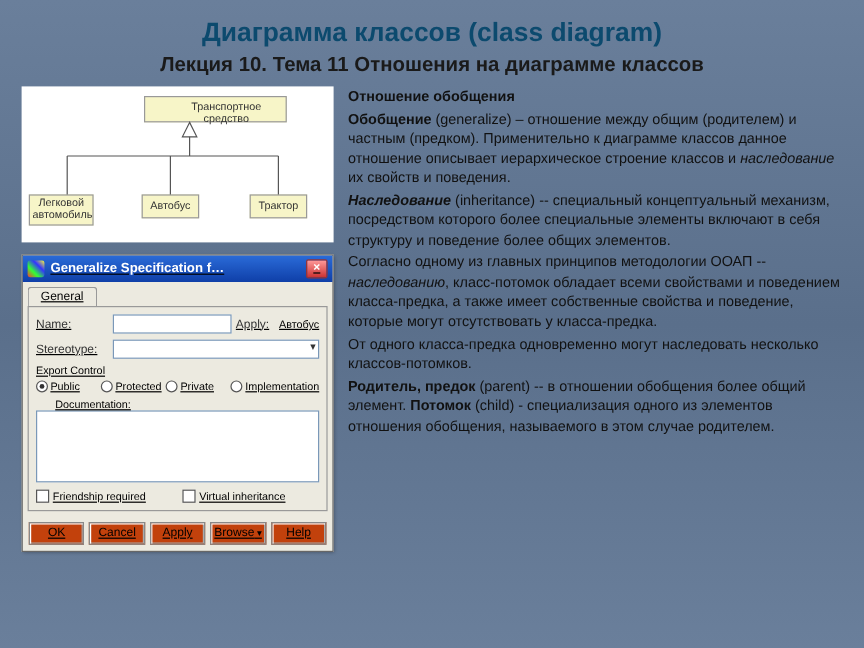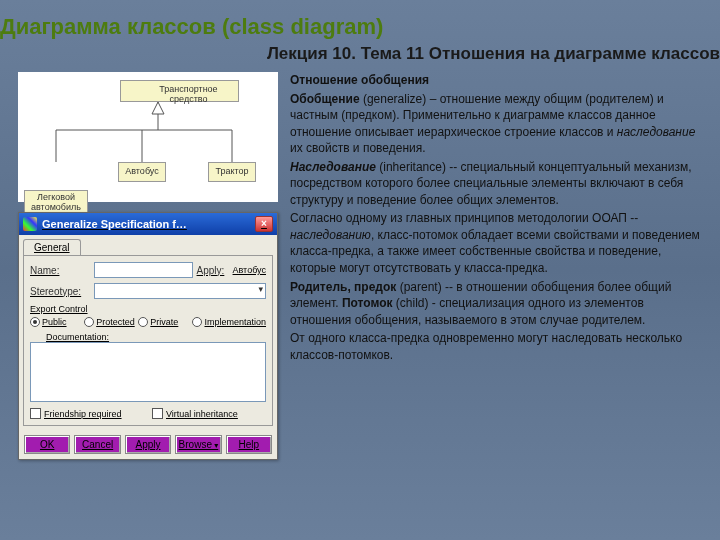--- a/index.html
+++ b/index.html
@@ -4,28 +4,28 @@
 <style>
   * { box-sizing: border-box; margin: 0; padding: 0; }
   body {
     width: 720px; height: 540px;
     background: linear-gradient(to bottom, #6a7f9b 0%, #5a6f8b 50%, #6a7f9b 100%);
     font-family: Arial, sans-serif;
     overflow: hidden;
     position: relative;
   }
   .title {
-    text-align: left;
+    text-align: center;
     font-size: 22px;
     font-weight: bold;
-    color: #4d7c0f;
+    color: #0c4a6e;
     padding-top: 14px;
   }
   .subtitle {
-    text-align: right;
+    text-align: center;
     font-size: 17px;
     font-weight: bold;
     color: #1a1a1a;
     padding-top: 4px;
     padding-bottom: 8px;
   }
   .content { display: flex; padding: 0 18px; gap: 12px; }
   .leftcol { width: 260px; flex: 0 0 260px; }
   .rightcol { flex: 1; color: #111; font-size: 12px; line-height: 1.38; }
   .rightcol p { margin-bottom: 2px; }
@@ -42,21 +42,21 @@
     position: absolute;
     background: #f7f5c8;
     border: 1px solid #999;
     font-size: 9px;
     text-align: center;
     padding: 4px 2px;
     line-height: 1.1;
     color: #333;
   }
   .uml-parent { left: 102px; top: 8px; width: 119px; height: 22px; padding-left: 20px; }
-  .uml-c1 { left: 6px; top: 90px; width: 64px; height: 26px; padding-top:2px;margin-top:28px;}
+  .uml-c1 { left: 6px; top: 90px; width: 54px; height: 26px; padding-top:2px;}
   .uml-c2 { left: 100px; top: 90px; width: 48px; height: 20px; }
   .uml-c3 { left: 190px; top: 90px; width: 48px; height: 20px; }
   .uml svg { position:absolute; left:0; top:0; }
 
   
   .dialog {
     margin-top: 10px;
     width: 260px;
     background: #eceae0;
     border: 1px solid #666;
@@ -105,21 +105,21 @@
   .radio-row { display:flex; gap:2px; flex-wrap: nowrap; margin:3px 0 5px 0;}
   .radio { display:flex; align-items:center; gap:2px; font-size:9px; flex:1; white-space:nowrap;}
   .rdot { width:10px; height:10px; border:1px solid #555; border-radius:50%; background:#fff; position:relative; flex-shrink:0;}
   .rdot.on::after { content:""; position:absolute; left:2px; top:2px; width:4px; height:4px; background:#333; border-radius:50%; }
   .docbox { background:#fff; border:1px solid #7a98b8; height:60px; }
   .chk-row { display:flex; gap:8px; margin-top:6px; }
   .chk { display:flex; align-items:center; gap:3px; font-size:9px; flex:1;}
   .cbox { width:11px; height:11px; border:1px solid #555; background:#fff; flex-shrink:0;}
   .btnrow { display:flex; gap:4px; padding:5px; }
   .btn {
-    flex:1; background:#a21caf; border:1px solid #888;
+    flex:1; background:#c2410c; border:1px solid #888;
     text-align:center; padding:3px 0; font-size:10px;
     box-shadow: inset 1px 1px 0 #fff, inset -1px -1px 0 #aaa;
   }
   .btn.drop::after { content:" ▾"; font-size:8px; }
 </style>
 </head>
 <body>
 
 <div class="title">Диаграмма классов (class diagram)</div>
 <div class="subtitle">Лекция 10. Тема 11 Отношения на диаграмме классов</div>
@@ -213,18 +213,18 @@
     <p><b>Отношение обобщения</b></p>
     <p>
       <b>Обобщение</b><span> (generalize) – отношение между общим (родителем) и частным (предком). Применительно к диаграмме классов данное отношение описывает иерархическое строение классов и </span><i>наследование</i><span> их свойств и поведения.</span>
     </p>
     <p>
       <b><i>Наследование</i></b><span> (inheritance) -- специальный концептуальный механизм, посредством которого более специальные элементы включают в себя структуру и поведение более общих элементов.</span>
     </p>
     <p>
       <span>Согласно одному из главных принципов методологии ООАП -- </span><i>наследованию</i><span>, класс-потомок обладает всеми свойствами и поведением класса-предка, а также имеет собственные свойства и поведение, которые могут отсутствовать у класса-предка.</span>
     </p>
+    <p>От одного класса-предка одновременно могут наследовать несколько классов-потомков.</p>
     <p>
       <b>Родитель, предок</b><span> (parent) -- в отношении обобщения более общий элемент. </span><b>Потомок</b><span> (child) - специализация одного из элементов отношения обобщения, называемого в этом случае родителем.</span>
     </p>
-    <p>От одного класса-предка одновременно могут наследовать несколько классов-потомков.</p>
   </div>
 </div>
 
 </body></html>

